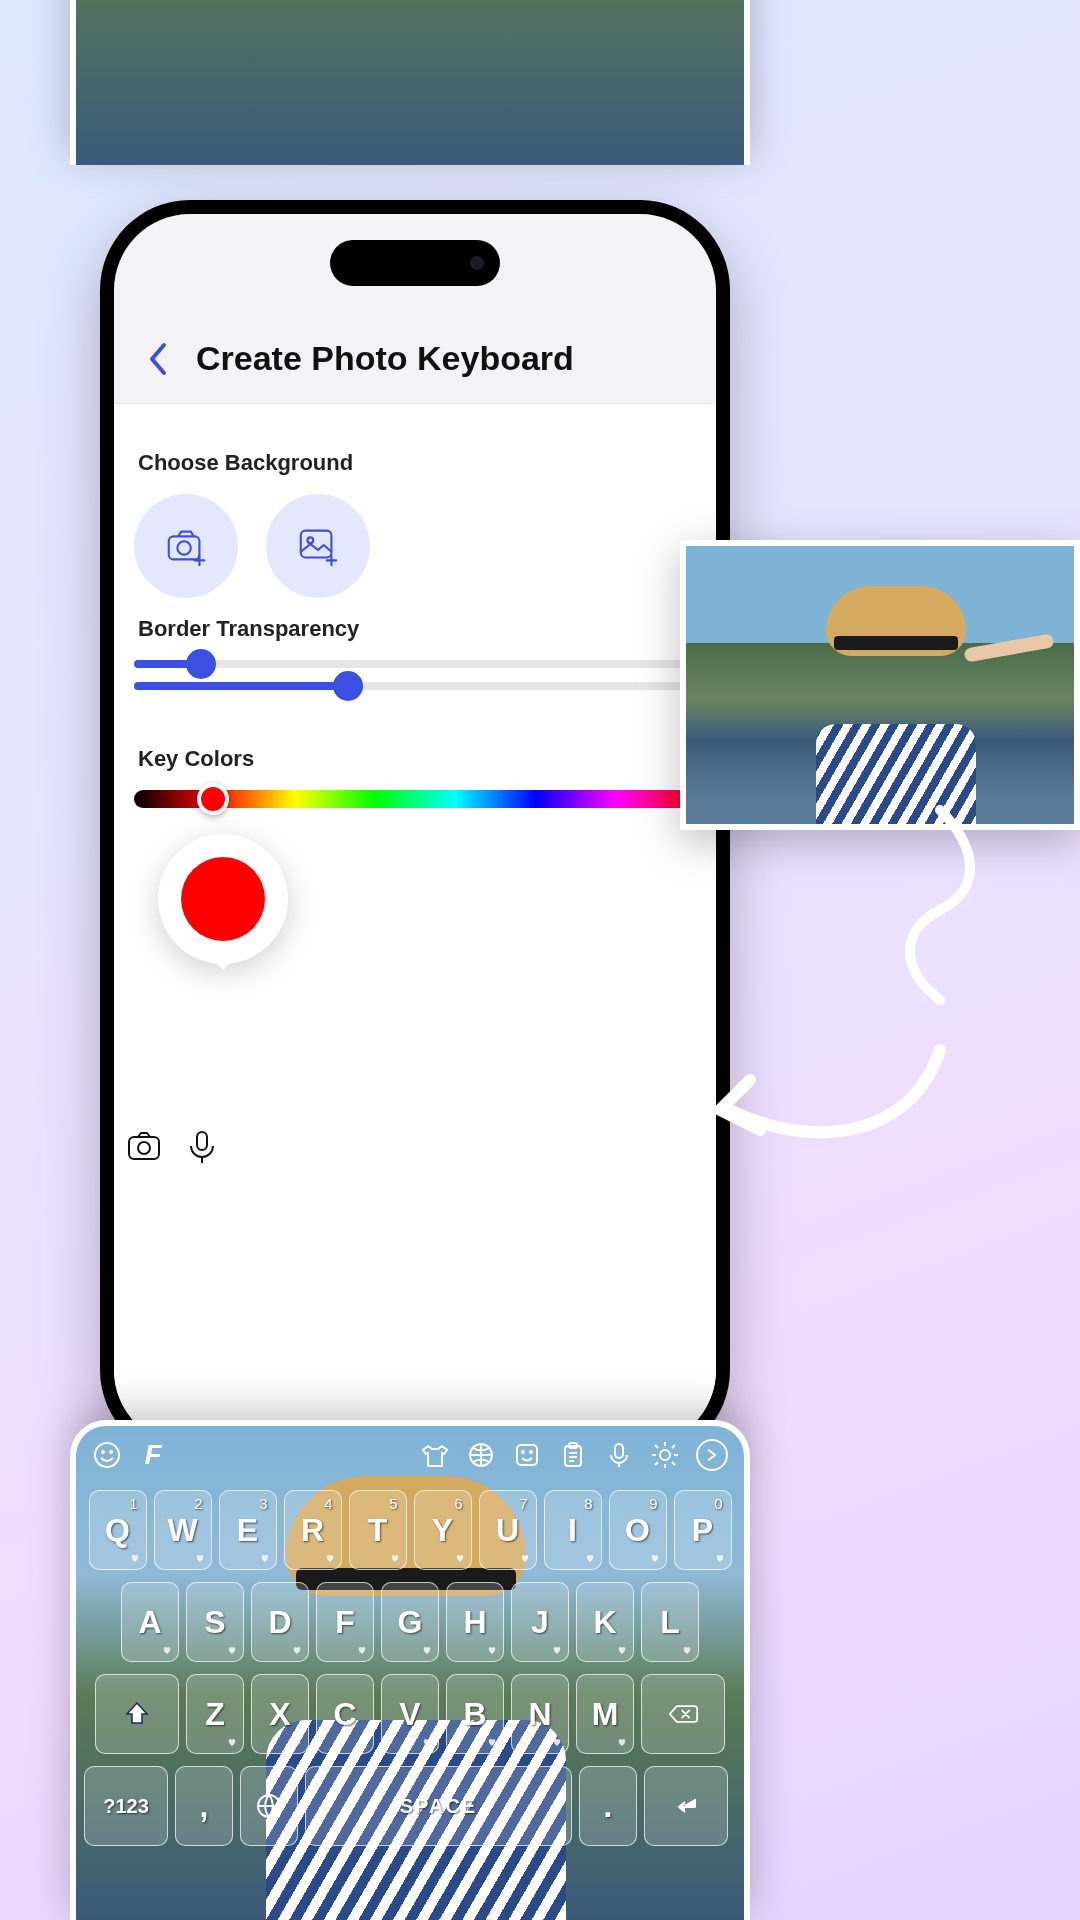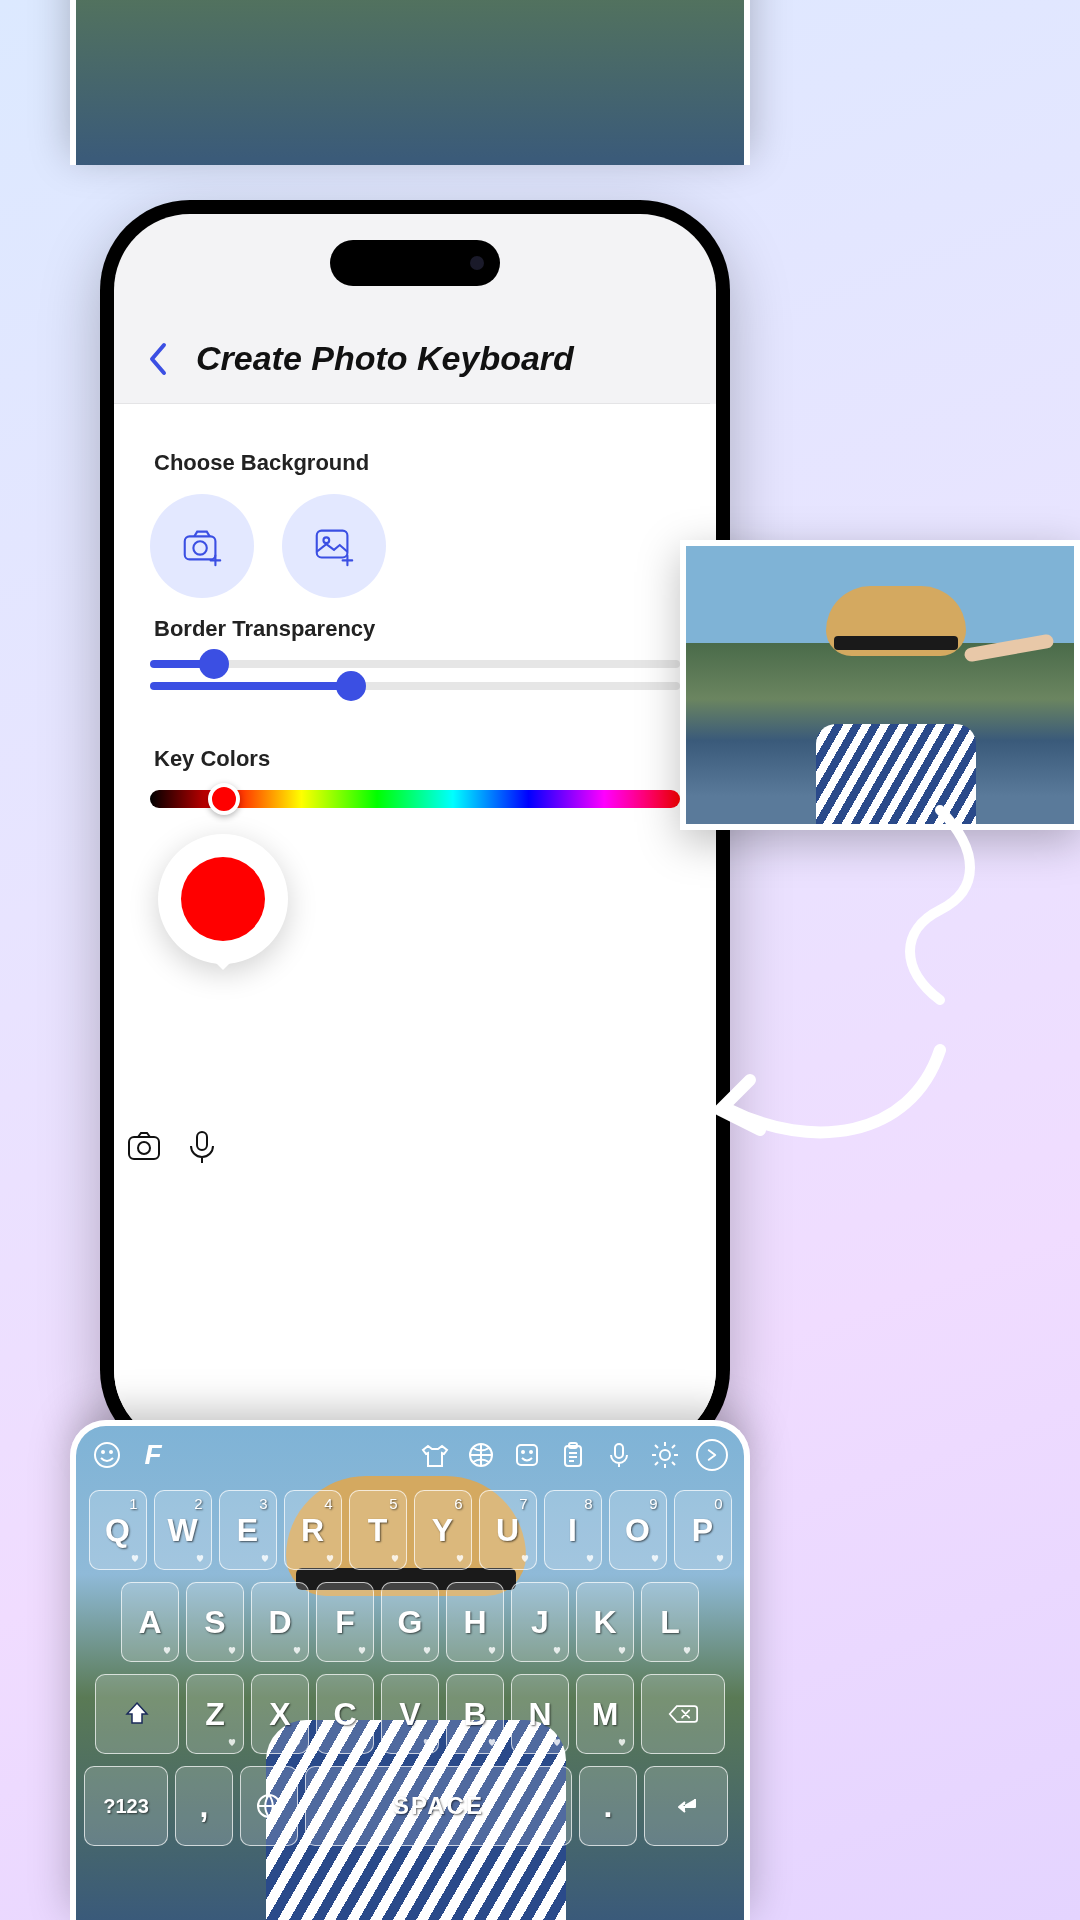--- a/index.html
+++ b/index.html
@@ -59,37 +59,36 @@
 }
 
 .nav {
   position: absolute;
   top: 100px; left: 0; right: 6px;
   height: 90px;
   display: flex; align-items: center;
   padding: 0 24px;
   background: #f3f3f5;
   border-bottom: 1px solid rgba(0,0,0,.06);
-  font-style: italic;
 }
 .nav-back {
   width: 40px; height: 40px;
   display: flex; align-items: center; justify-content: center;
 }
 .nav-back svg { width: 24px; height: 36px; }
 .nav-title {
   font-size: 34px; font-weight: 800; color: #111;
   margin-left: 18px;
 }
 
 .content {
   position: absolute;
   top: 190px; left: 0; right: 0; bottom: 0;
   background: #fff;
-  padding: 28px 36px;
+  padding: 28px 20px;
 }
 .section-label {
   font-size: 22px; font-weight: 600; color: #222;
   margin: 18px 0 18px 4px;
 }
 .bg-choices { display: flex; gap: 28px; margin-bottom: 8px; }
 .bg-choice {
   width: 104px; height: 104px; border-radius: 52px;
   background: #e3e8ff;
   display: flex; align-items: center; justify-content: center;
@@ -277,21 +276,21 @@
 .key .num {
   position: absolute; top: 4px; right: 8px;
   font-size: 15px; font-weight: 500;
 }
 .key .heart {
   position: absolute; bottom: 6px; right: 6px;
   width: 10px; height: 10px;
 }
 .key.wide { width: 84px; }
 .key.sm { font-size: 20px; }
-.key.space { flex: 1; font-size: 24px; letter-spacing: 2px; justify-content: center; }
+.key.space { flex: 1; font-size: 20px; letter-spacing: 2px; justify-content: center; }
 .row-bottom { display: flex; gap: 7px; padding: 0 8px 0 0; }
 
 .shift-icon, .bksp-icon, .enter-icon, .globe-icon-kb {
   width: 30px; height: 30px;
 }
 </style>
 </head>
 <body>
 
 <div class="hero-title">

